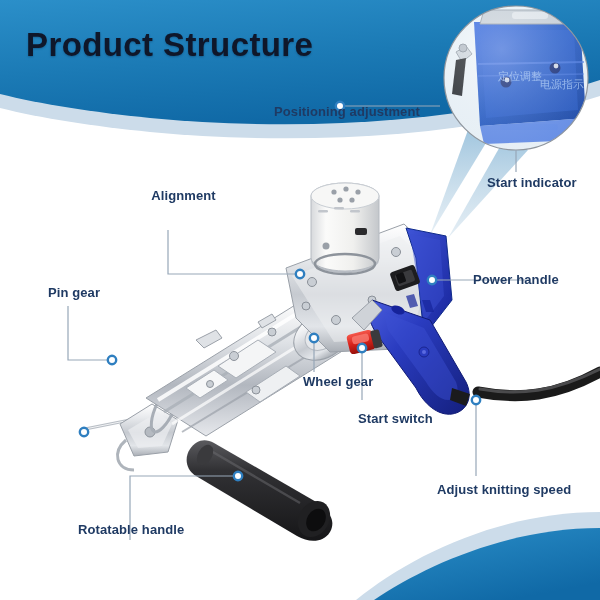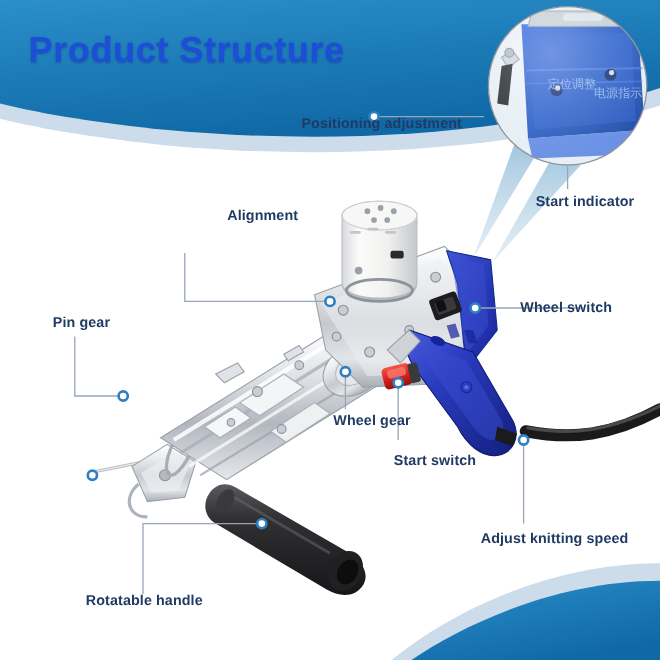--- a/index.html
+++ b/index.html
@@ -5,28 +5,28 @@
   html,body{margin:0;padding:0;background:#fff;}
   body{width:600px;height:600px;overflow:hidden;
        font-family:"Liberation Sans","DejaVu Sans",sans-serif;}
   #page{position:relative;width:600px;height:600px;background:#ffffff;overflow:hidden;}
 
   
   .banner-svg{position:absolute;left:0;top:0;width:600px;height:600px;pointer-events:none;}
 
   
   .title{position:absolute;left:26px;top:26px;
-         font-size:33px;font-weight:bold;color:#1d4ed8;
+         font-size:33px;font-weight:bold;color:#0f172a;
          letter-spacing:.4px;white-space:nowrap;
          text-shadow:0 1px 2px rgba(10,60,100,.45);}
 
   
   .lbl{position:absolute;color:#1f3a63;font-size:13px;font-weight:bold;
        white-space:nowrap;line-height:16px;letter-spacing:.1px;}
-  .lbl.two{white-space:normal;text-align:right;line-height:17px;}
+  .lbl.two{white-space:normal;text-align:center;line-height:17px;}
 
   
   .machine{position:absolute;left:0;top:0;width:600px;height:600px;}
 </style>
 </head>
 <body>
 
 <div id="page">
 
   <svg class="banner-svg" viewBox="0 0 600 600">
@@ -309,23 +309,23 @@
   <div class="lbl" style="left:274px;top:104px;">Positioning adjustment</div>
 
   <div class="lbl" style="left:487px;top:175px;">Start indicator</div>
 
   <div class="lbl two" style="left:96px;top:187px;width:175px;">
     <span>Alignment</span><br>
   </div>
 
   <div class="lbl" style="left:48px;top:285px;">Pin gear</div>
 
-  <div class="lbl" style="left:473px;top:272px;">Wheel switch</div>
+  <div class="lbl" style="left:473px;top:272px;">Power handle</div>
 
   <div class="lbl" style="left:303px;top:374px;">Wheel gear</div>
 
   <div class="lbl" style="left:358px;top:411px;text-align:center;">Start switch</div>
 
   <div class="lbl" style="left:404px;top:482px;margin-left:33px;">Adjust knitting speed</div>
 
-  <div class="lbl" style="left:78px;top:538px;">Rotatable handle</div>
+  <div class="lbl" style="left:78px;top:522px;">Rotatable handle</div>
 
 </div>
 
 </body></html>

